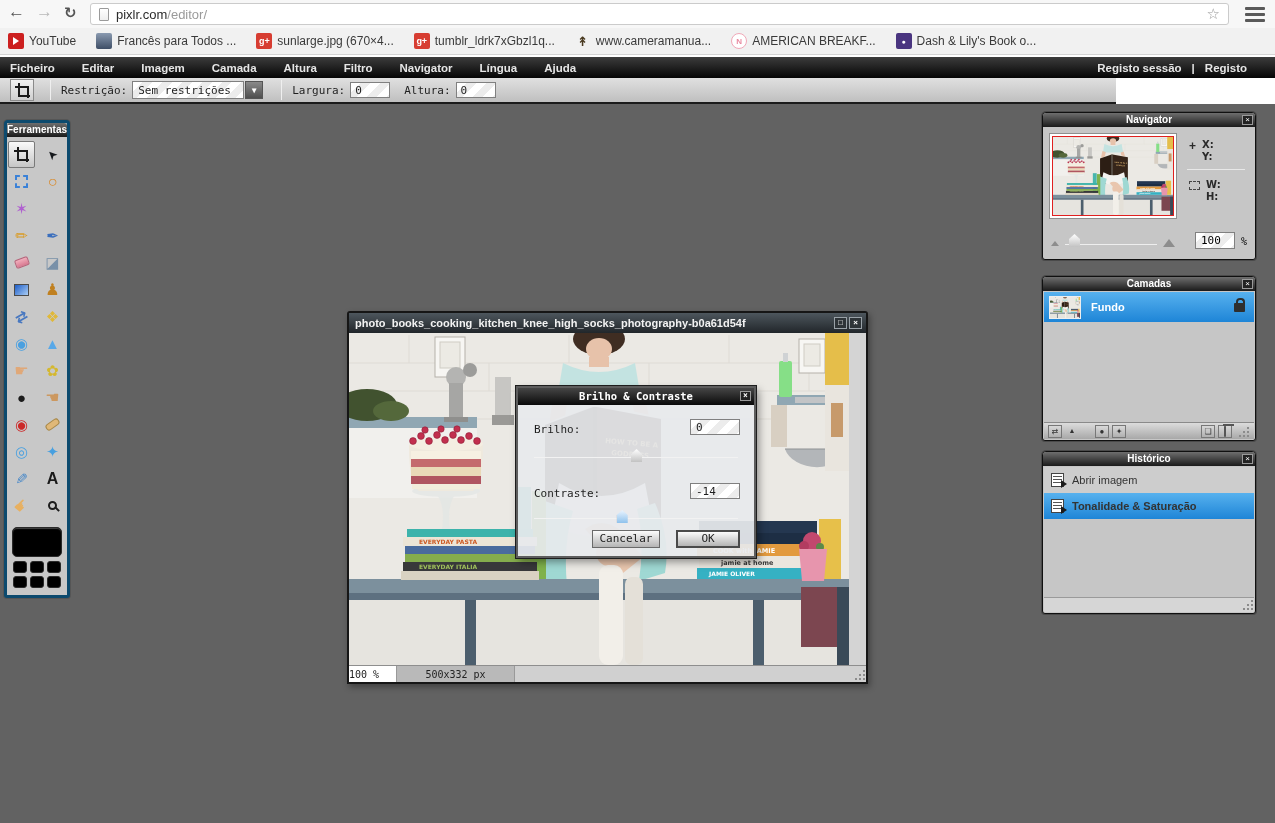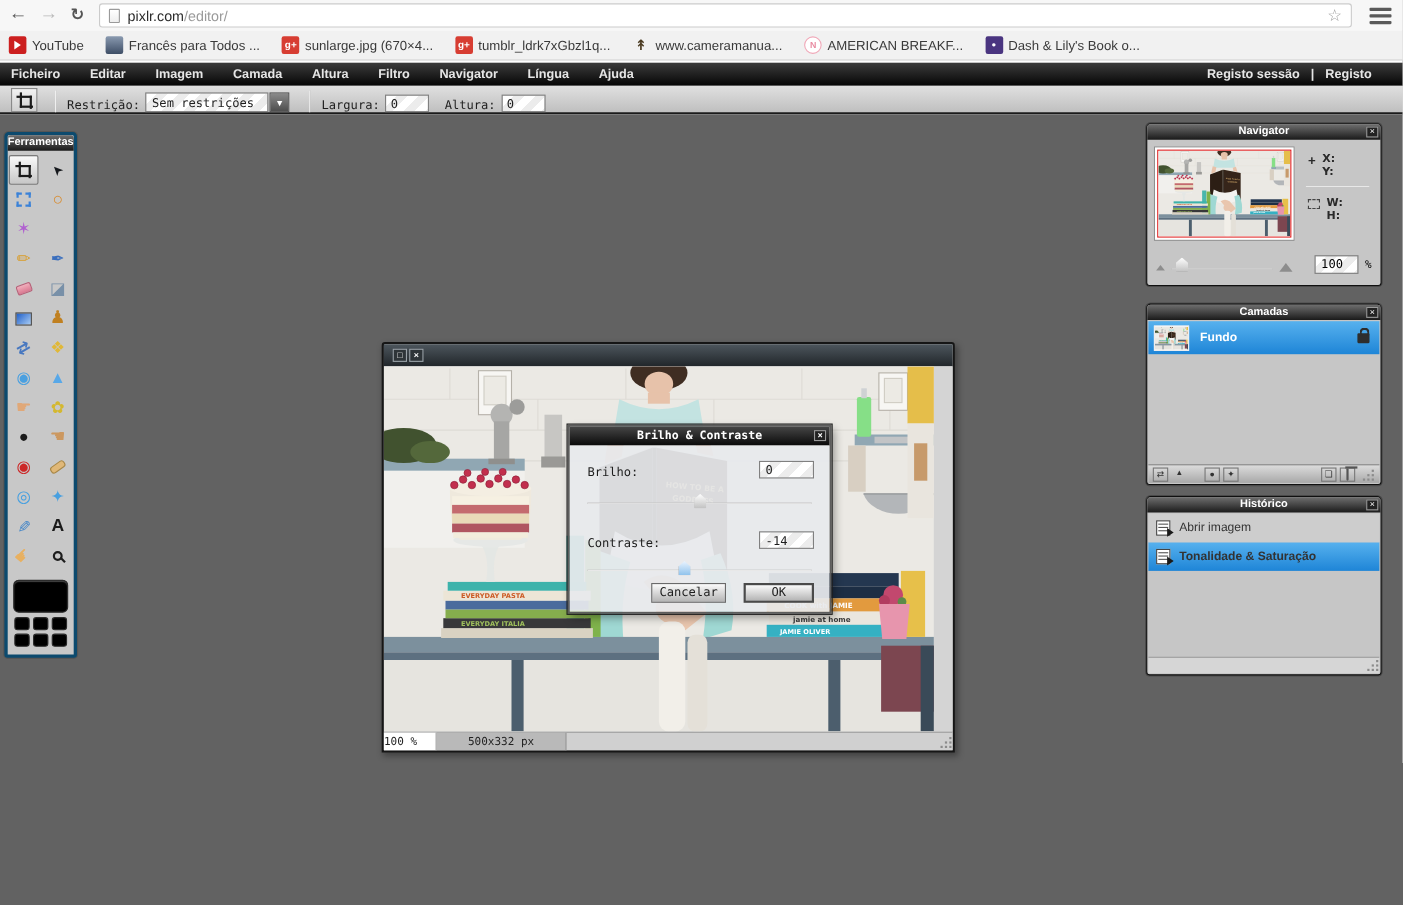--- a/index.html
+++ b/index.html
@@ -28,22 +28,22 @@
   .f-gp{background:#d73d32;color:#fff}
   .f-palm{color:#4a3a20;font-size:13px}
   .f-am{background:#fff;border:1px solid #f0a8b8;border-radius:50%;color:#e88aa0;font-size:8px}
   .f-dash{background:#4a3580;color:#fff;font-size:7px}
   
   #menubar{position:absolute;left:0;top:57px;width:1275px;height:21px;background:linear-gradient(#3c3c3c,#050505);
     display:flex;align-items:center;gap:27px;padding-left:10px;font-size:11.5px;font-weight:700;color:#e6e6e6}
   #menubar .mi{cursor:pointer}
   #menu-auth{position:absolute;right:28px;display:flex;gap:10px}
   
-  #optionsbar{position:absolute;left:0;top:78px;width:1275px;height:26px;
-    background:linear-gradient(#e0e0e0,#bfbfbf);border-bottom:2px solid #1b1b1b;display:flex;align-items:flex-end;
+  #optionsbar{position:absolute;left:0;top:78px;width:1116px;height:26px;
+    background:linear-gradient(#e0e0e0,#bfbfbf);border-bottom:2px solid #1b1b1b;display:flex;align-items:center;
     font:11px "DejaVu Sans Mono",monospace;color:#1e1e1e}
   .ob-toolbox{width:24px;height:22px;margin:0 6px 0 10px;border:1px solid #8a8a8a;background:linear-gradient(#f2f2f2,#cfcfcf);
     display:flex;align-items:center;justify-content:center}
   .vsep{width:1px;height:20px;background:#9a9a9a;border-right:1px solid #efefef;margin:0 10px}
   .striped{background:repeating-linear-gradient(135deg,#ffffff 0 7px,#ececec 7px 14px);border:1px solid #808080}
   #restr-select{width:112px;height:18px;display:flex;align-items:center;padding-left:5px;cursor:pointer}
   #restr-arrow{width:18px;height:18px;margin-left:1px;border:1px solid #555;background:linear-gradient(#8a8a8a,#4e4e4e);
     color:#fff;font-size:8px;display:flex;align-items:center;justify-content:center;cursor:pointer}
   .ob-input{width:40px;height:16px;padding-left:4px;display:flex;align-items:center}
   .ob-label{margin-right:5px}
@@ -439,20 +439,21 @@
     <span class="sw"></span>
     <span class="sw"></span>
     <span class="sw"></span>
     <span class="sw"></span>
     <span class="sw"></span>
   </div>
 </div>
 
 <div id="img-window">
   <div id="iw-title">
+    <span style="flex:1;overflow:hidden;text-overflow:clip;white-space:nowrap">photo_books_cooking_kitchen_knee_high_socks_photography-b0a61d54f</span>
     <span class="iw-btn">□</span>
     <span class="iw-btn">×</span>
   </div>
   <div id="iw-content">
     <svg width="500" height="332" viewBox="0 0 500 332">
         <use href="#scene"></use>
       </svg>
   </div>
   <div id="iw-status">
     <span id="st-zoom">100 %</span>

